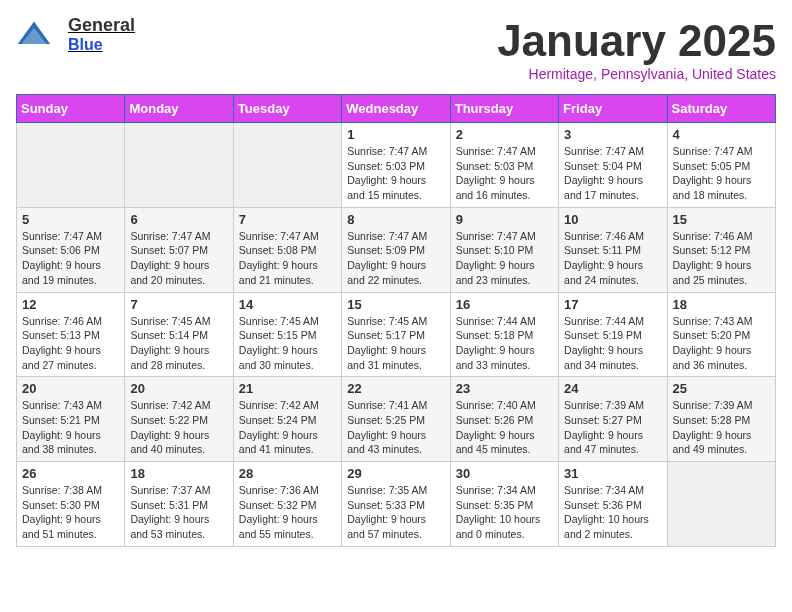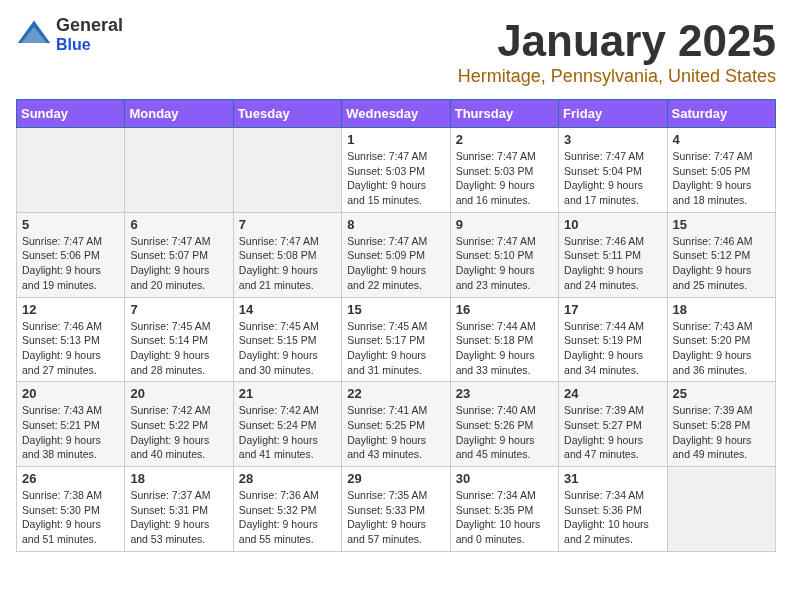--- a/index.html
+++ b/index.html
@@ -11,22 +11,23 @@
       padding: 16px;
     }
     .header {
       display: flex;
       justify-content: space-between;
       align-items: flex-start;
       margin-bottom: 12px;
     }
     .logo {
       display: flex;
-      align-items: flex-start;
-      gap: 4px;
+      align-items: flex-end;
+      gap: 16px;
+      text-decoration: underline;
     }
     .logo-text {
       display: flex;
       flex-direction: column;
       line-height: 1.1;
     }
     .logo-general {
       font-size: 18px;
       font-weight: bold;
       color: #333;
@@ -42,30 +43,30 @@
     }
     .title-block {
       text-align: right;
     }
     .month-title {
       font-size: 44px;
       font-weight: bold;
       color: #333;
     }
     .location {
-      font-size: 18px;
-      color: #a16207;
+      font-size: 14px;
+      color: #a21caf;
     }
     .calendar {
       width: 100%;
       border-collapse: collapse;
       border: 1px solid #ccc;
     }
     .calendar th {
-      background-color: #8b5cf6;
+      background-color: #d946ef;
       color: #fff;
       font-size: 13px;
       font-weight: bold;
       padding: 6px 4px;
       text-align: left;
       border: 1px solid #2e6ab0;
     }
     .calendar td {
       border: 1px solid #ccc;
       vertical-align: top;

